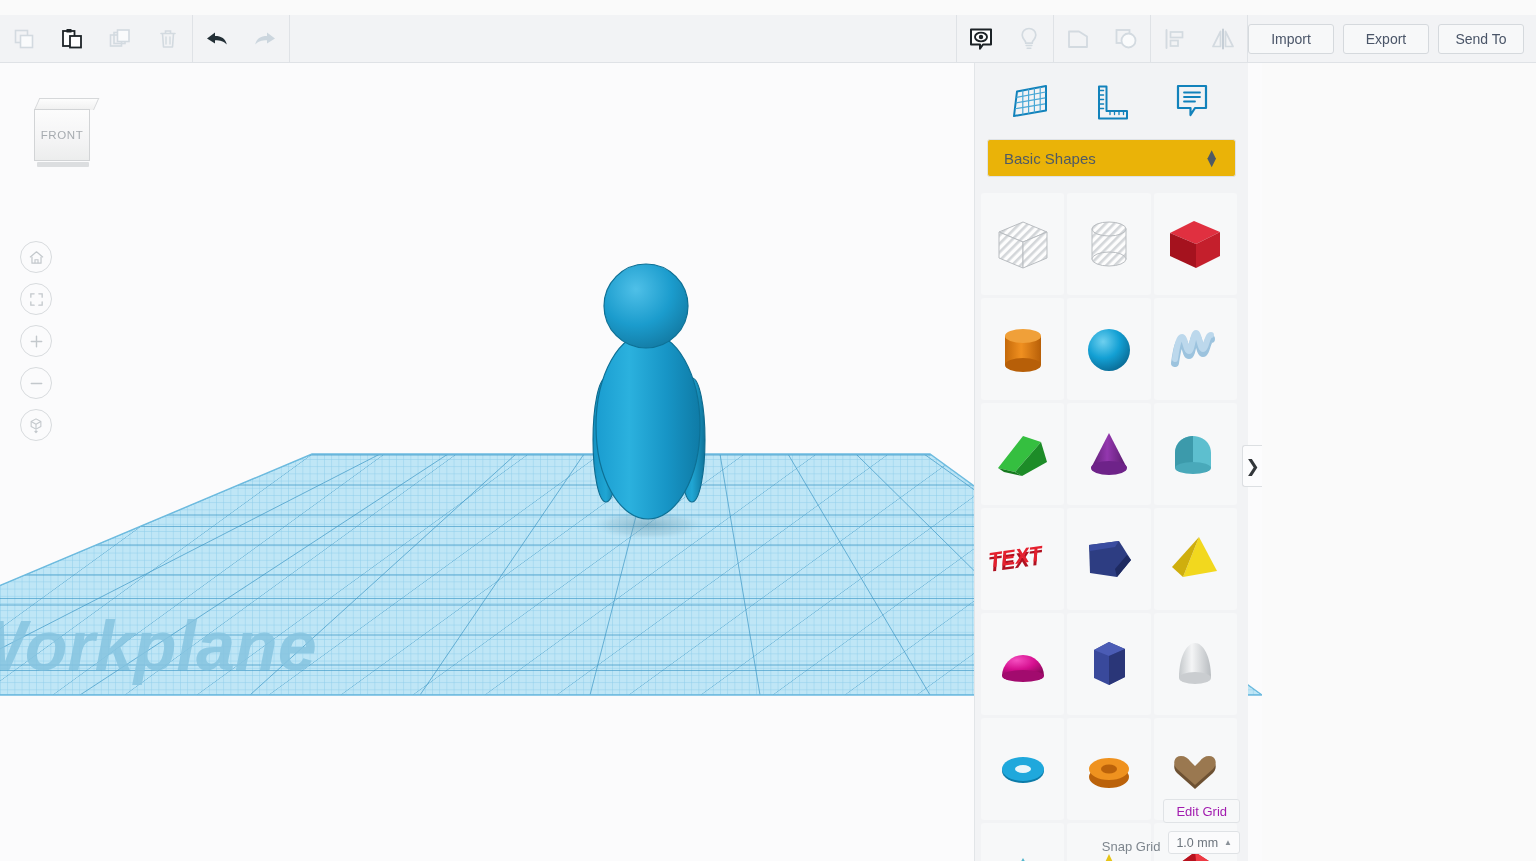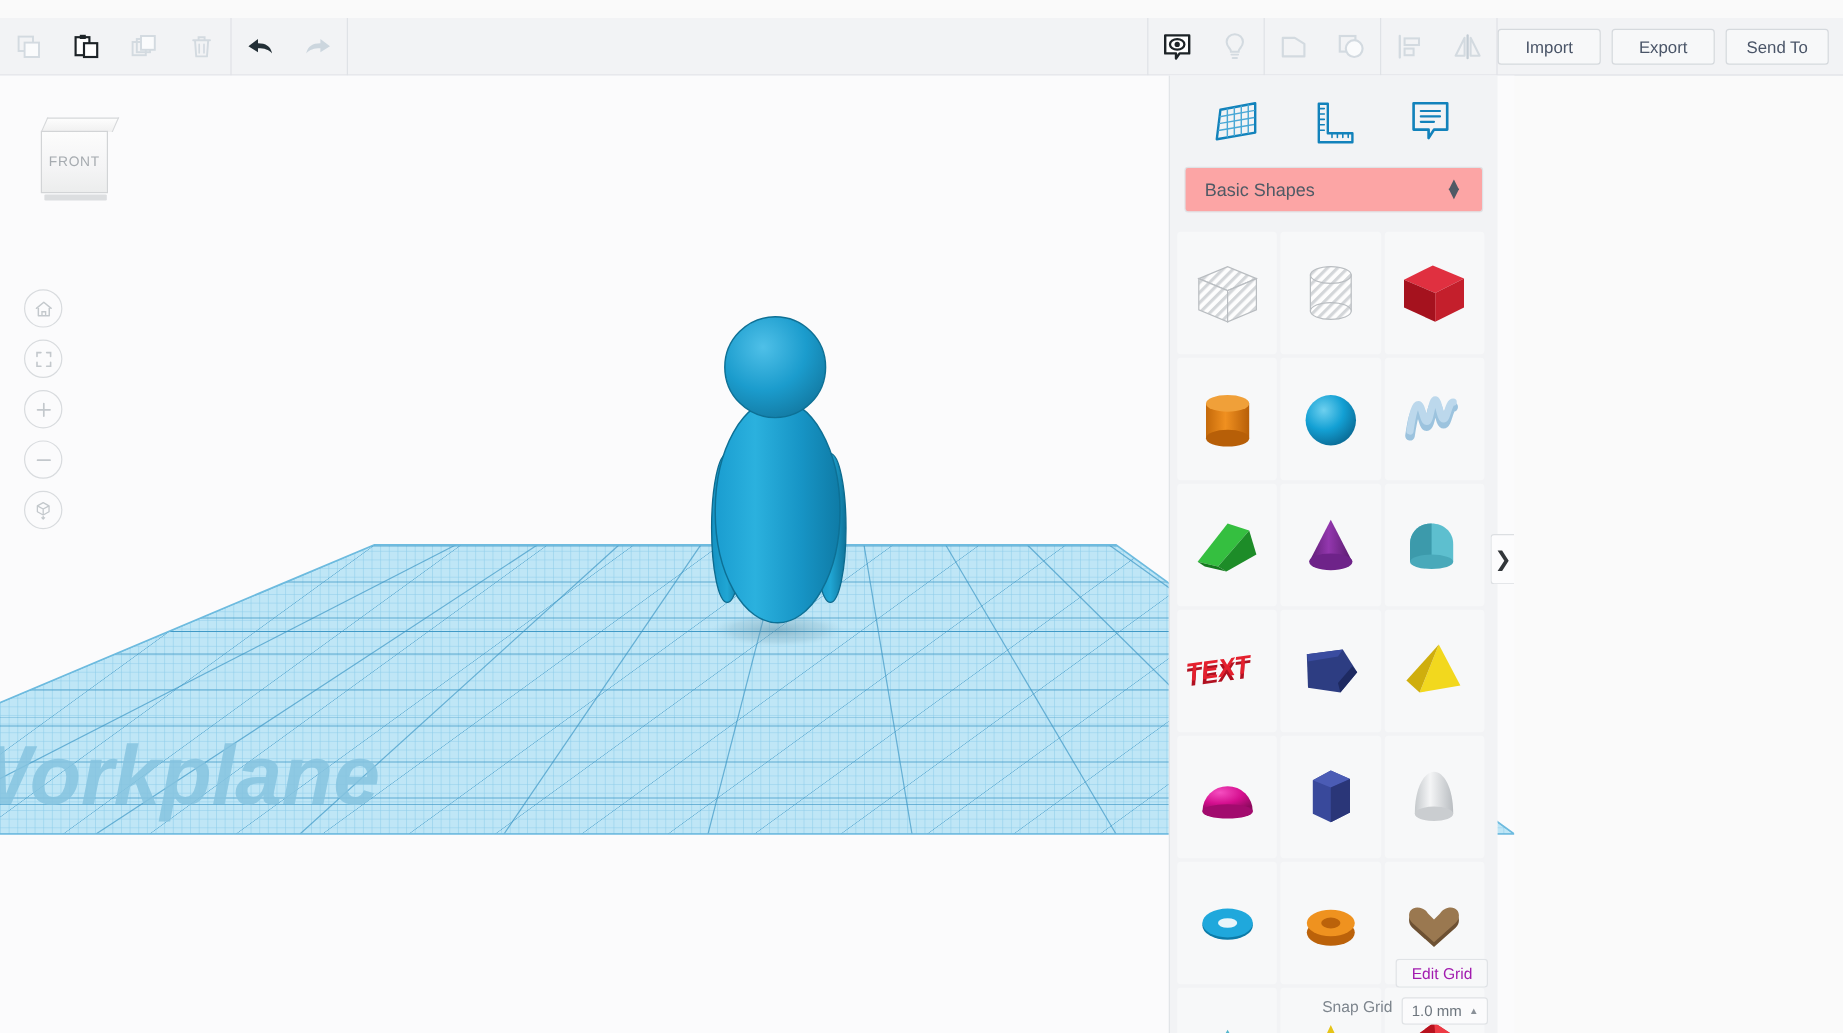--- a/index.html
+++ b/index.html
@@ -114,21 +114,21 @@
     position: absolute; right: 22px; bottom: 14px;
     display: flex; flex-direction: column; align-items: flex-end; gap: 8px;
     z-index: 5;
   }
   .edit-grid-btn {
     height: 24px; padding: 0 12px;
     background: #f7f8f9; border: 1px solid #e0e3e6; border-radius: 3px;
     color: #a21caf; font-size: 13px;
     display: flex; align-items: center; cursor: pointer;
   }
-  .snap-row { display: flex; align-items: flex-start; gap: 8px; }
+  .snap-row { display: flex; align-items: flex-end; gap: 8px; }
   .snap-label { font-size: 13px; color: #7d858d; }
   .snap-select {
     height: 23px; min-width: 68px; padding: 0 7px;
     background: #fbfbfc; border: 1px solid #dfe2e5; border-radius: 3px;
     font-size: 12.5px; color: #6d757d;
     display: flex; align-items: center; justify-content: space-between; gap: 6px;
     cursor: pointer;
   }
   .snap-caret { font-size: 8px; color: #8a9198; }
 
@@ -141,21 +141,21 @@
   }
   .rp-icons {
     height: 76px; display: flex; align-items: center; justify-content: space-around;
     padding: 0 16px;
   }
   .rp-icon { cursor: pointer; display: flex; align-items: center; justify-content: center;
              width: 56px; height: 56px; }
 
   .rp-select-wrap { padding: 0 12px; }
   .rp-select {
-    height: 38px; background: #fca5a5;
+    height: 38px; background: #eab308;
     border: 1px solid #dfe2e5; border-radius: 3px;
     display: flex; align-items: center; justify-content: space-between;
     padding: 0 16px; cursor: pointer;
   }
   .rp-select span { font-size: 15px; color: #4f5a65; }
   .stepper { display: flex; flex-direction: column; line-height: 0.55; color: #2f3439; font-size: 11px; }
 
   .shapes-scroll {
     position: absolute; top: 126px; left: 0;
     width: 274px; height: 687px;

